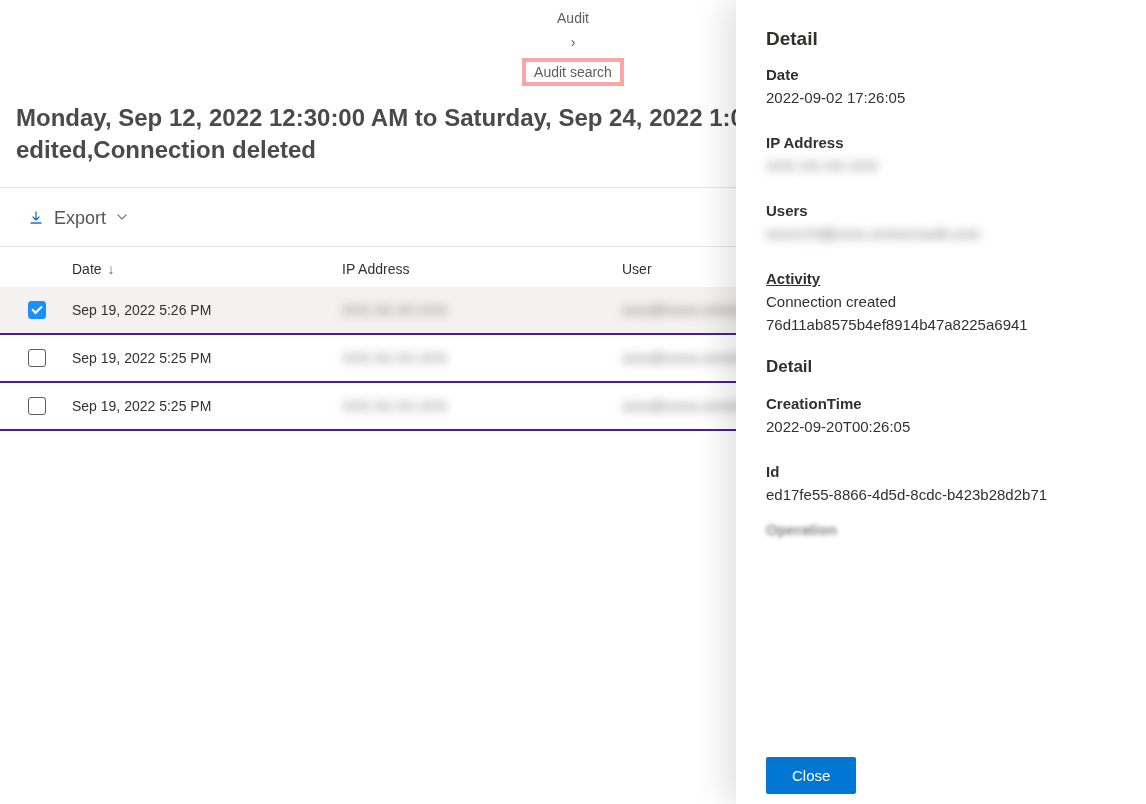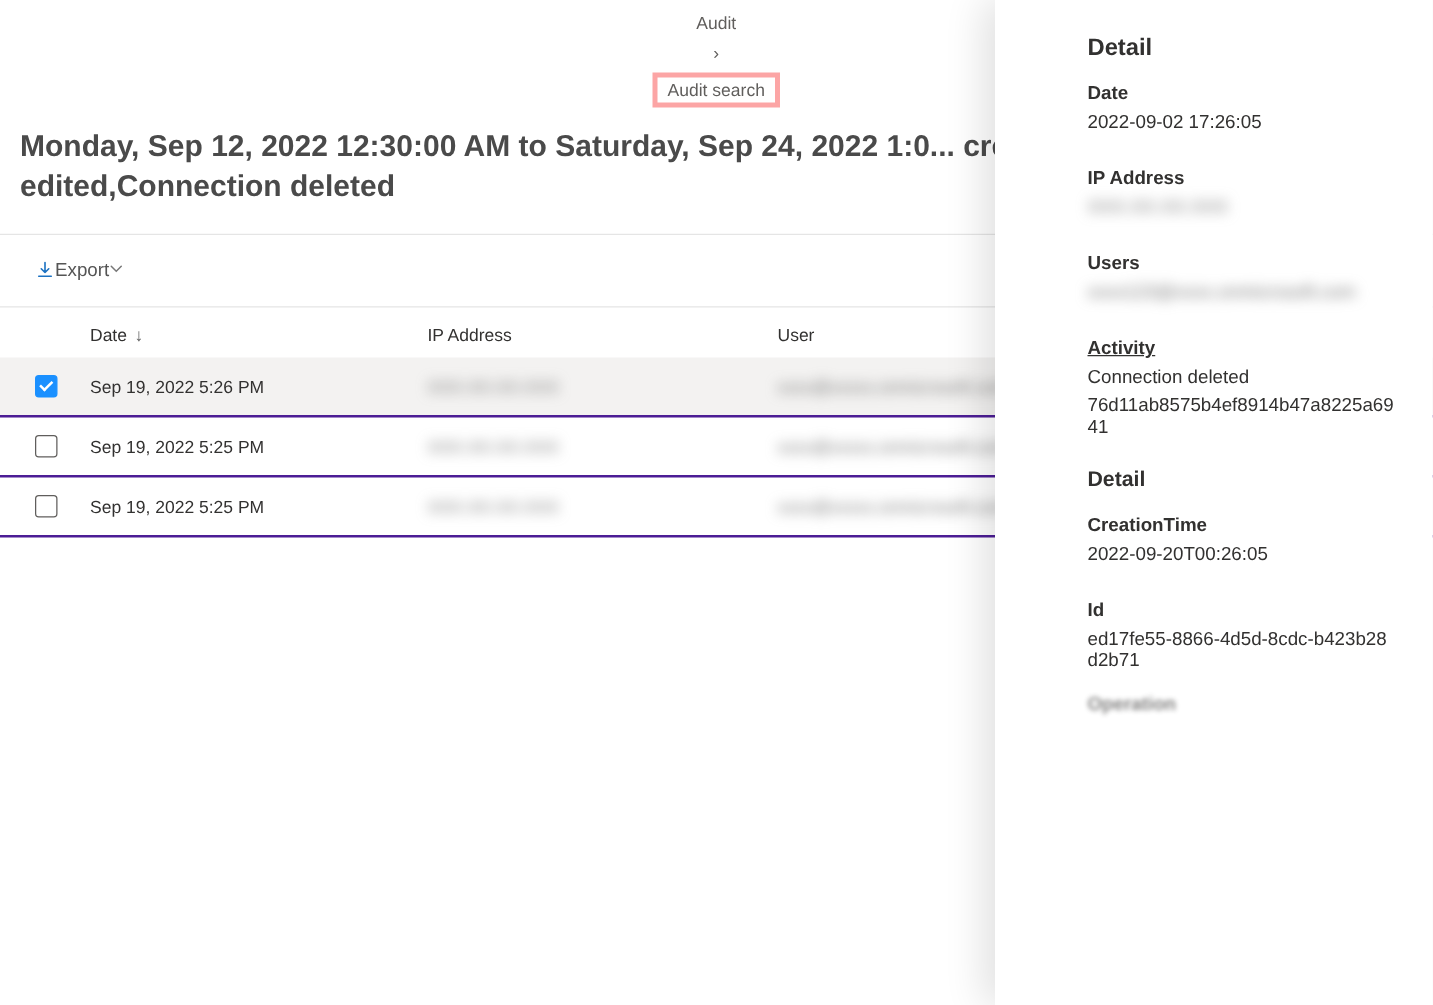--- a/index.html
+++ b/index.html
@@ -35,21 +35,22 @@
       line-height: 1.35;
     }
     .toolbar {
       padding: 20px 16px 16px 28px;
       border-top: 1px solid #e5e5e5;
       border-bottom: 1px solid #e5e5e5;
     }
     .export-btn {
       display: inline-flex;
       align-items: center;
-      font-size: 15px;
+      gap: 10px;
+      font-size: 18px;
       color: #555;
       cursor: pointer;
       background: none;
       border: none;
     }
     .export-btn .download-icon svg { display: block; }
     .export-btn .chevron-down-icon { font-size: 12px; color: #777; }
     .table { width: 100%; }
     .table-header {
       display: flex;
@@ -93,26 +94,25 @@
       border-left: 2px solid #fff;
       border-bottom: 2px solid #fff;
       transform: rotate(-45deg) translate(1px,-1px);
     }
     .blurred { filter: blur(5px); color:#777; }
     .side-panel {
       position: absolute;
       top: 0;
       right: 0;
       bottom: 0;
-      width: 350px;
+      width: 410px;
       background: #fff;
       box-shadow: -10px 0 30px rgba(0,0,0,0.12);
       display: flex;
       flex-direction: column;
-      padding-left: 44px;
     }
     .panel-content {
       flex: 1;
       padding: 28px 30px 8px 30px;
       overflow: hidden;
     }
     .panel-title {
       font-size: 19px;
       font-weight: 700;
       margin-bottom: 16px;
@@ -223,27 +223,30 @@
     <div class="field-label">Date</div>
     <div class="field-value">2022-09-02 17:26:05</div>
 
     <div class="field-label" style="margin-top:28px;">IP Address</div>
     <div class="field-value blurred">XXX.XX.XX.XXX</div>
 
     <div class="field-label" style="margin-top:28px;">Users</div>
     <div class="field-value blurred">xxxx123@xxxx.onmicrosoft.com</div>
 
     <div class="field-label" style="margin-top:28px;text-decoration:underline;">Activity</div>
-    <div class="field-value">Connection deleted</div>
+    <div class="field-value">Connection created</div>
 
     <div class="field-value">76d11ab8575b4ef8914b47a8225a6941</div>
 
     <div class="panel-subtitle">Detail</div>
 
     <div class="field-label" style="margin-top:18px;">CreationTime</div>
     <div class="field-value">2022-09-20T00:26:05</div>
 
     <div class="field-label" style="margin-top:28px;">Id</div>
     <div class="field-value">ed17fe55-8866-4d5d-8cdc-b423b28d2b71</div>
 
     <div class="cutoff">Operation</div>
   </div>
+  <div class="panel-footer">
+    <button class="close-btn">Close</button>
+  </div>
 </aside>
 
 </body></html>

